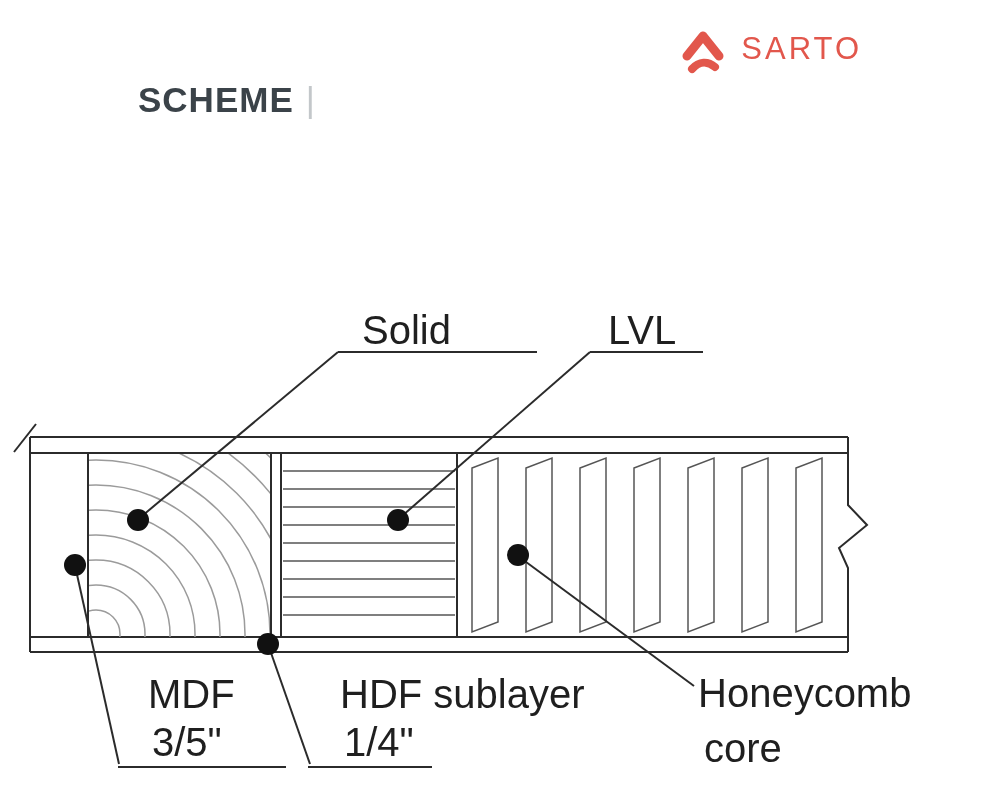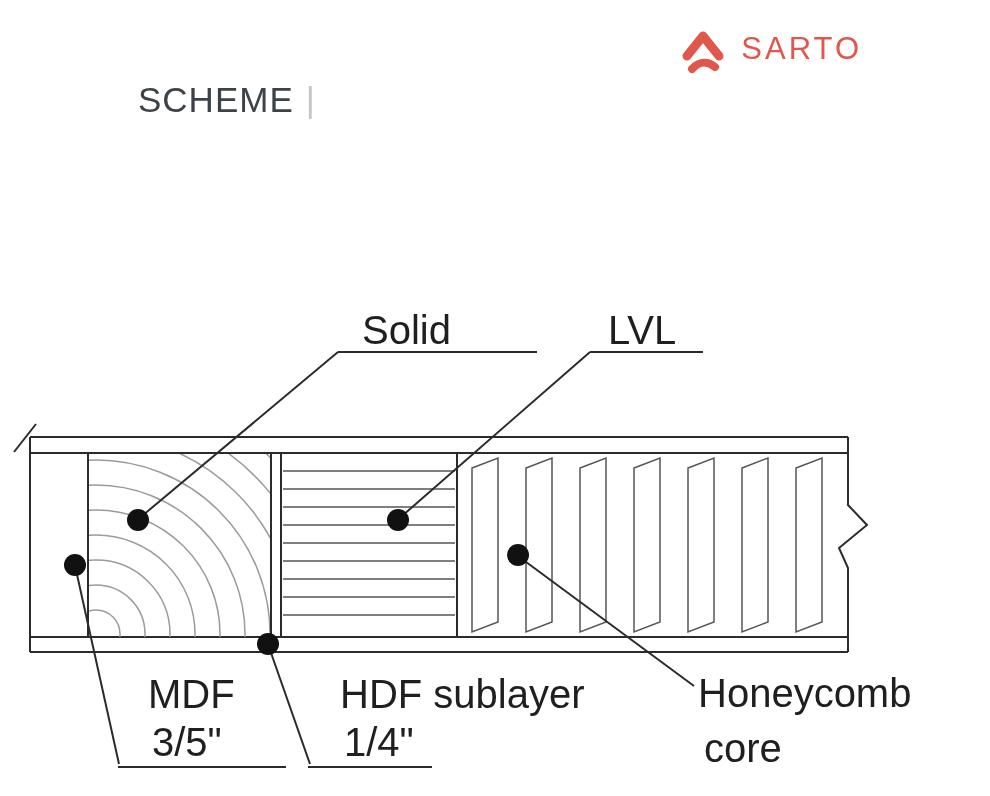--- a/index.html
+++ b/index.html
@@ -38,21 +38,21 @@
     left: 138px;
     top: 80px;
     font-size: 35px;
     display: flex;
     align-items: baseline;
     gap: 12px;
     white-space: nowrap;
   }
   .title-main {
     color: #3b4349;
-    font-weight: 400;
+    font-weight: 700;
     letter-spacing: 1px;
   }
   .title-divider {
     color: #c3c7ca;
     font-weight: 300;
   }
   .title-sub {
     color: #9aa0a4;
     font-weight: 400;
     letter-spacing: 1px;

